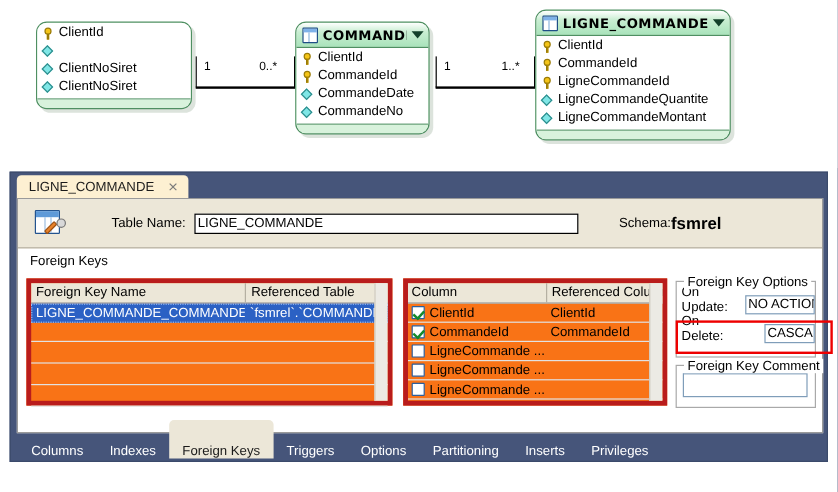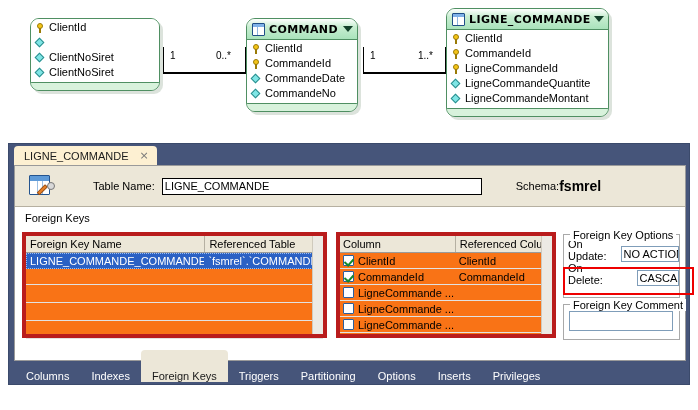--- a/index.html
+++ b/index.html
@@ -467,20 +467,20 @@
         </div>
 
       </div>
     </div>
 
     <div id="bottom-tabs">
       <div class="btab">Columns</div>
       <div class="btab">Indexes</div>
       <div class="btab active">Foreign Keys</div>
       <div class="btab">Triggers</div>
+      <div class="btab">Options</div>
       <div class="btab">Partitioning</div>
-      <div class="btab">Options</div>
       <div class="btab">Inserts</div>
       <div class="btab">Privileges</div>
     </div>
 
   </div>
 </div>
 
 </body></html>

